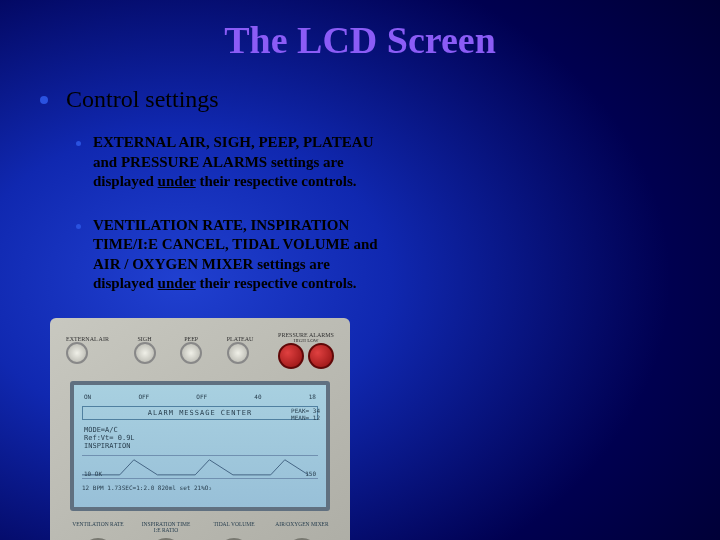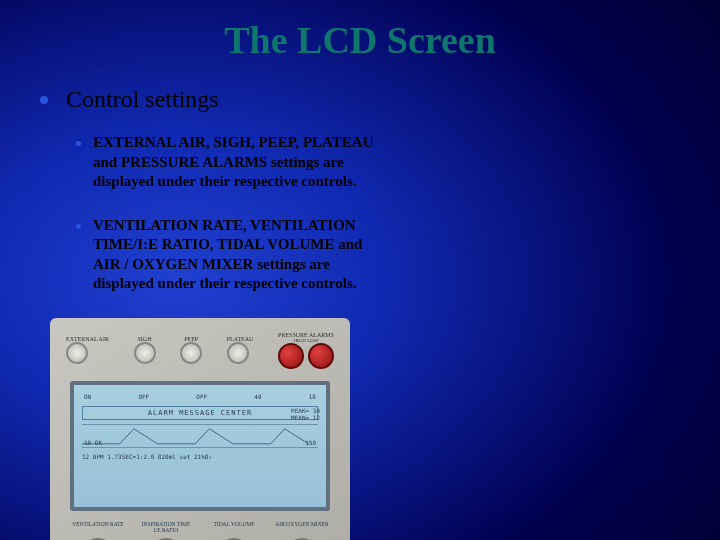--- a/index.html
+++ b/index.html
@@ -12,21 +12,21 @@
     position: relative;
     overflow: hidden;
   }
   .title-block {
     text-align: center;
     padding-top: 18px;
   }
   .title {
     font-size: 38px;
     font-weight: bold;
-    color: #0f766e;
+    color: #8b5cf6;
   }
   .subtitle {
     font-size: 24px;
     color: #000;
     margin-top: 2px;
   }
   .content {
     display: flex;
     margin-top: 24px;
     padding: 0 20px 0 40px;
@@ -70,21 +70,21 @@
     margin-top: 8px;
     margin-right: 12px;
     flex-shrink: 0;
   }
   .sub-text {
     font-size: 15px;
     color: #000;
     line-height: 1.3;
     font-weight: bold;
   }
-  .u { }
+  .u { text-decoration: underline; }
   .right {
     width: 300px;
     margin-left: 10px;
   }
   .device {
     width: 300px;
     height: 330px;
     background: linear-gradient(145deg, #c8c8c0, #a8a8a0);
     border-radius: 6px;
     padding: 10px;
@@ -259,21 +259,21 @@
     <div class="sub-list">
       <div class="bullet-sub">
         <div class="dot-sub"></div>
         <div class="sub-text">
           <span>EXTERNAL AIR, SIGH, PEEP, PLATEAU and PRESSURE ALARMS settings are displayed </span><span class="u">under</span><span> their respective controls.</span>
         </div>
       </div>
       <div class="bullet-sub">
         <div class="dot-sub"></div>
         <div class="sub-text">
-          <span>VENTILATION RATE, VENTILATION TIME/I:E RATIO, TIDAL VOLUME and AIR / OXYGEN MIXER settings are displayed </span><span class="u">under</span><span> their respective controls.</span>
+          <span>VENTILATION RATE, INSPIRATION TIME/I:E CANCEL, TIDAL VOLUME and AIR / OXYGEN MIXER settings are displayed </span><span class="u">under</span><span> their respective controls.</span>
         </div>
       </div>
     </div>
   </div>
 
   <div class="right">
     <div class="device">
 
       <div class="top-row">
         <div>
@@ -308,20 +308,25 @@
           <span>OFF</span>
           <span>OFF</span>
           <span>40</span>
           <span>18</span>
         </div>
         <div class="alarm-center">ALARM MESSAGE CENTER</div>
         <div class="peak">
           <div>PEAK= 34</div>
           <div>MEAN= 12</div>
         </div>
+        <div class="lcd-mode">
+          <span>MODE=A/C</span><br>
+          <span>Ref:Vt= 0.9L</span><br>
+          <span>INSPIRATION</span>
+        </div>
         <div class="lcd-wave">
           <svg class="wave-path" viewBox="0 0 250 24">
             <path d="M0 20 L40 20 L55 4 L80 20 L120 20 L135 4 L160 20 L200 20 L215 4 L240 20" stroke="#406080" stroke-width="1" fill="none"></path>
           </svg>
           <div style="position:absolute;left:2px;bottom:1px;font-size:6px">10   OK</div>
           <div style="position:absolute;right:2px;bottom:1px;font-size:6px">150</div>
         </div>
         <div class="lcd-bottom">12 BPM  1.73SEC=1:2.0  820ml set  21%O₂</div>
       </div>
 

